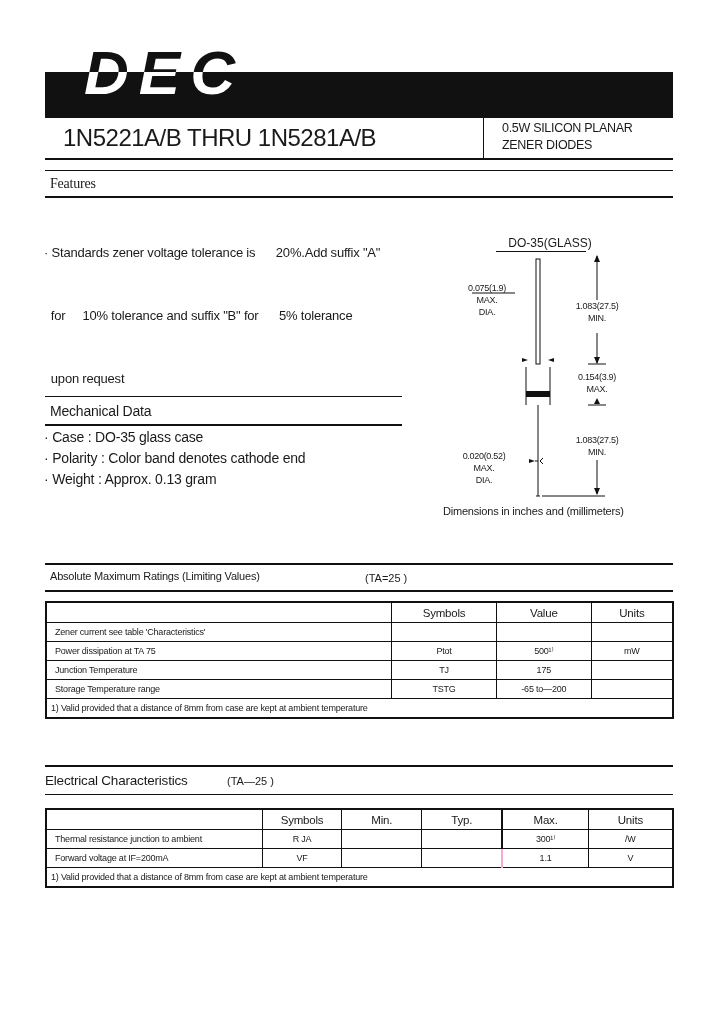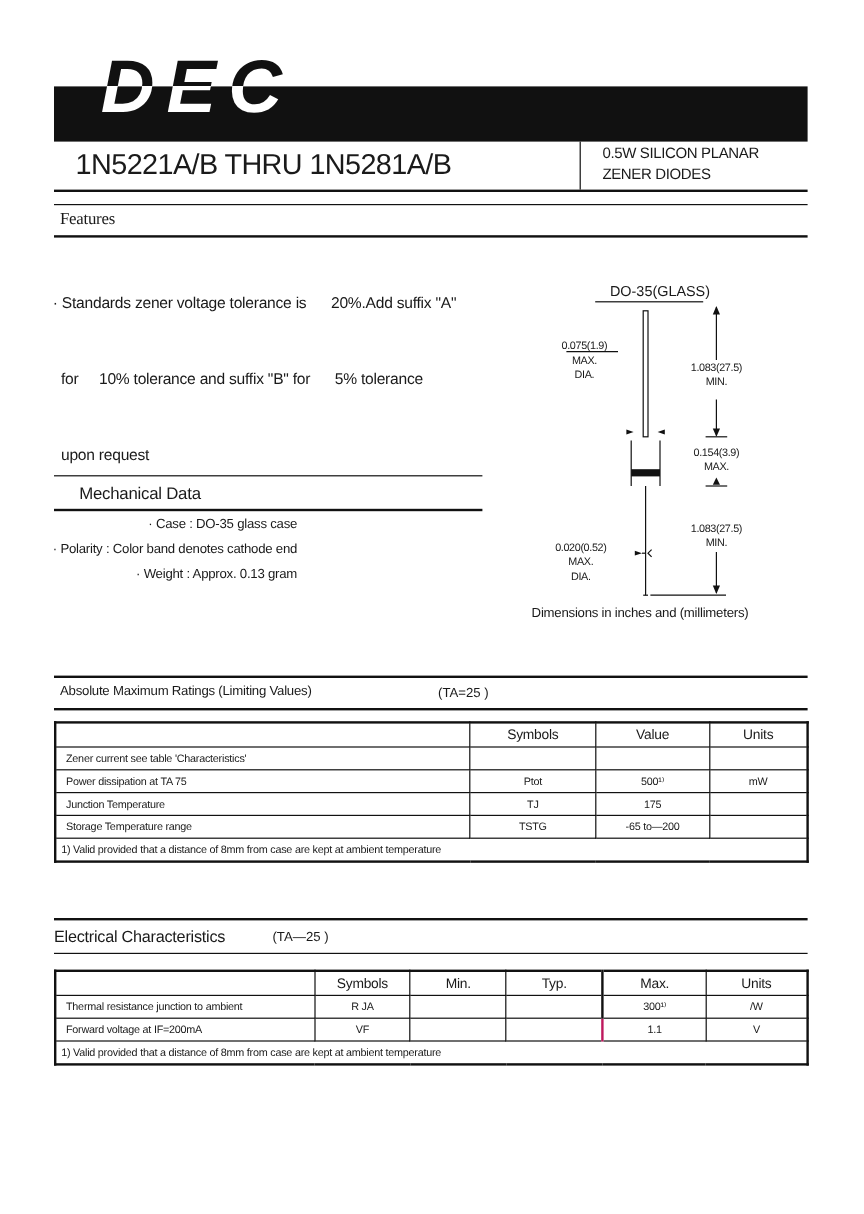--- a/index.html
+++ b/index.html
@@ -12,21 +12,21 @@
                background:linear-gradient(#111 0 30px, #fff 30px 100%); -webkit-background-clip:text;
                background-clip:text; color:transparent; }
   .titlebox { left:45px; top:118px; width:628px; height:40px; border-bottom:2px solid #111; }
   .titlebox .main { position:absolute; left:18px; top:6px; font-size:24px; letter-spacing:-0.5px; }
   .titlebox .divider { position:absolute; left:438px; top:0; width:1px; height:40px; background:#111; }
   .titlebox .sub { position:absolute; left:457px; top:2px; font-size:12.5px; line-height:17px; letter-spacing:-0.3px; }
   .hr-thin { height:1px; background:#111; }
   .hr-thick { height:2px; background:#111; }
   .sec-title { font-size:14px; letter-spacing:-0.2px; }
   .para { font-size:13px; line-height:21px; letter-spacing:-0.2px; }
-  .bullet-line { font-size:11px; line-height:21px; letter-spacing:-0.2px;text-align:right; }
+  .bullet-line { font-size:14px; line-height:21px; letter-spacing:-0.2px; }
   .diag-text { font-size:9px; text-align:center; line-height:12px; letter-spacing:-0.3px; }
   table.dt { position:absolute; border-collapse:collapse; font-size:9px; letter-spacing:-0.2px; }
   table.dt td { border:1px solid #111; padding:0 8px; height:18px; }
   table.dt .hdr td { height:19px; font-size:11.5px; text-align:center; }
   table.dt td.c { text-align:center; }
 </style>
 </head>
 <body>
 
 <div class="abs blackbar"></div>
@@ -45,21 +45,21 @@
 <div class="abs hr-thin" style="left:45px; top:170px; width:628px;"></div>
 <div class="abs sec-title" style="left:50px; top:176px;font-family:Liberation Serif, serif;">Features</div>
 <div class="abs hr-thick" style="left:45px; top:196px; width:628px;"></div>
 <div class="abs para" style="left:44px; top:200px; white-space:pre;">
   <div>· Standards zener voltage tolerance is      20%.Add suffix "A"</div>
   <div>  for     10% tolerance and suffix "B" for      5% tolerance</div>
   <div>  upon request</div>
 </div>
 
 <div class="abs hr-thin" style="left:45px; top:396px; width:357px;"></div>
-<div class="abs sec-title" style="left:50px; top:403px;margin-left:16px;">Mechanical Data</div>
+<div class="abs sec-title" style="left:50px; top:403px;">Mechanical Data</div>
 <div class="abs hr-thick" style="left:45px; top:424px; width:357px;"></div>
 <div class="abs" style="left:44px; top:427px;">
   <div class="bullet-line">· Case : DO-35 glass case</div>
   <div class="bullet-line">· Polarity : Color band denotes cathode end</div>
   <div class="bullet-line">· Weight : Approx. 0.13 gram</div>
 </div>
 
 <div class="abs" style="left:440px; top:236px; width:220px; text-align:center; font-size:12px;">DO-35(GLASS)</div>
 <div class="abs hr-thin" style="left:496px; top:251px; width:90px;"></div>
 <svg class="abs" style="left:440px; top:250px;" width="220" height="250">
@@ -195,20 +195,20 @@
     <td class="c"></td>
     <td class="c"></td>
     <td class="c" style="border-left:2px solid #111;margin-left:13px;">300¹⁾</td>
     <td class="c">/W</td>
   </tr>
   <tr>
     <td>Forward voltage at IF=200mA</td>
     <td class="c">VF</td>
     <td class="c"></td>
     <td class="c"></td>
-    <td class="c" style="border-left:2px solid #be185d;">1.1</td>
+    <td class="c" style="border-left:2px solid #f9a8d4;">1.1</td>
     <td class="c">V</td>
   </tr>
   <tr>
     <td colspan="6" style="padding-left:4px;">1) Valid provided that a distance of 8mm from case are kept at ambient temperature</td>
   </tr>
 </tbody>
   </table>
 
 </body></html>

